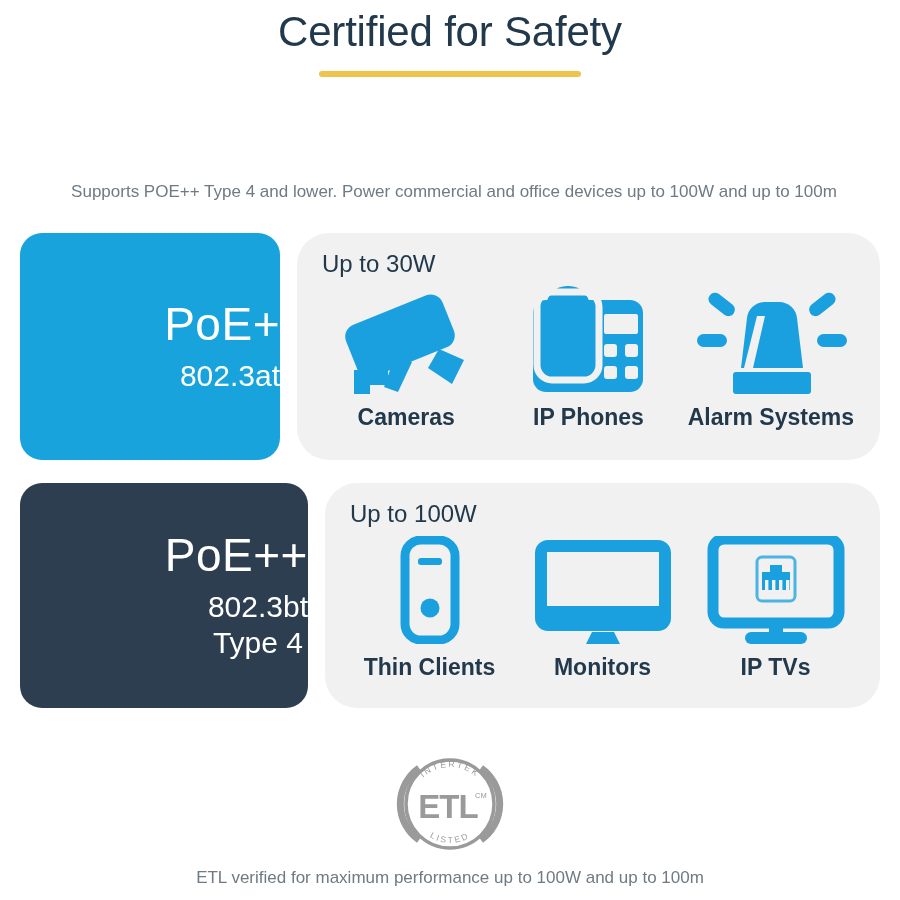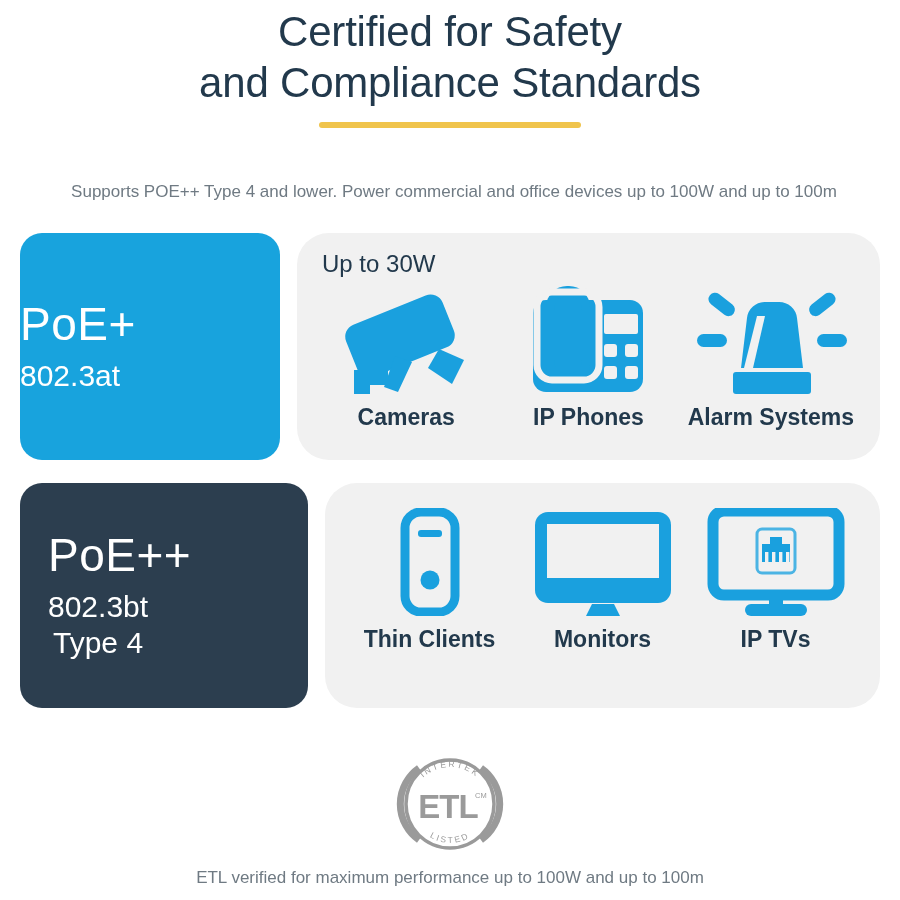--- a/index.html
+++ b/index.html
@@ -70,21 +70,21 @@
   }
   .row-top    { top: 233px; height: 227px; }
   .row-bottom { top: 483px; height: 225px; }
 
   .badge {
     width: 260px;
     flex: 0 0 260px;
     border-radius: 22px;
     display: flex;
     flex-direction: column;
-    align-items: flex-start;
+    align-items: flex-end;
     justify-content: center;
     color: #ffffff;
     text-align: center;
   }
   .badge-blue { background: #18a3dd; }
   .badge-dark { background: #2c3e4f; padding-left: 28px; }
   .badge-title {
     font-size: 46px;
     font-weight: 400;
     line-height: 1.05;
@@ -160,21 +160,20 @@
     white-space: nowrap;
   }
 </style>
 </head>
 <body>
 
 <div class="sheet">
 
   <div class="header">
     <div class="title-line first">Certified for Safety</div>
-    <div class="title-line">and Compliance Standards</div>
     <div class="title-underline"></div>
   </div>
 
   <div class="subtitle">Supports POE++ Type 4 and lower. Power commercial and office devices up to 100W and up to 100m</div>
 
   <div class="row row-top">
 
     <div class="badge badge-blue">
       <div class="badge-title">PoE+</div>
       <div class="badge-sub">
@@ -245,20 +244,21 @@
 
     <div class="badge badge-dark">
       <div class="badge-title">PoE++</div>
       <div class="badge-sub">
         <span>802.3bt</span>
         <span class="l2">Type 4</span>
       </div>
     </div>
 
     <div class="panel">
+      <div class="panel-title">Up to 100W</div>
 
       <div class="items">
 
         <div class="item">
           <div class="icon-slot">
             <svg width="64" height="108" viewBox="0 0 64 108">
               <g>
                 <rect x="7" y="4" width="50" height="100" rx="16" ry="16" fill="none" stroke="#1aa0de" stroke-width="9"></rect>
                 <rect x="20" y="22" width="24" height="7" rx="3" ry="3" fill="#1aa0de"></rect>
                 <circle cx="32" cy="72" r="9.5" fill="#1aa0de"></circle>

